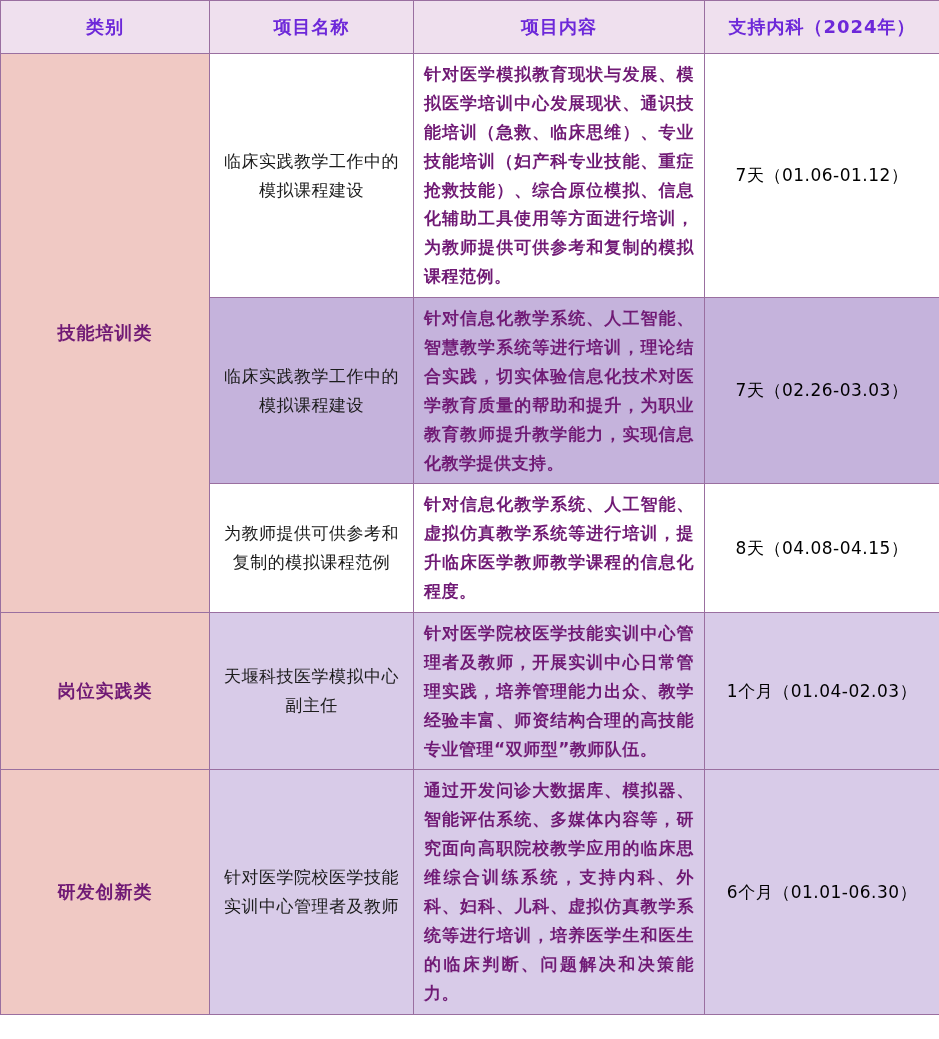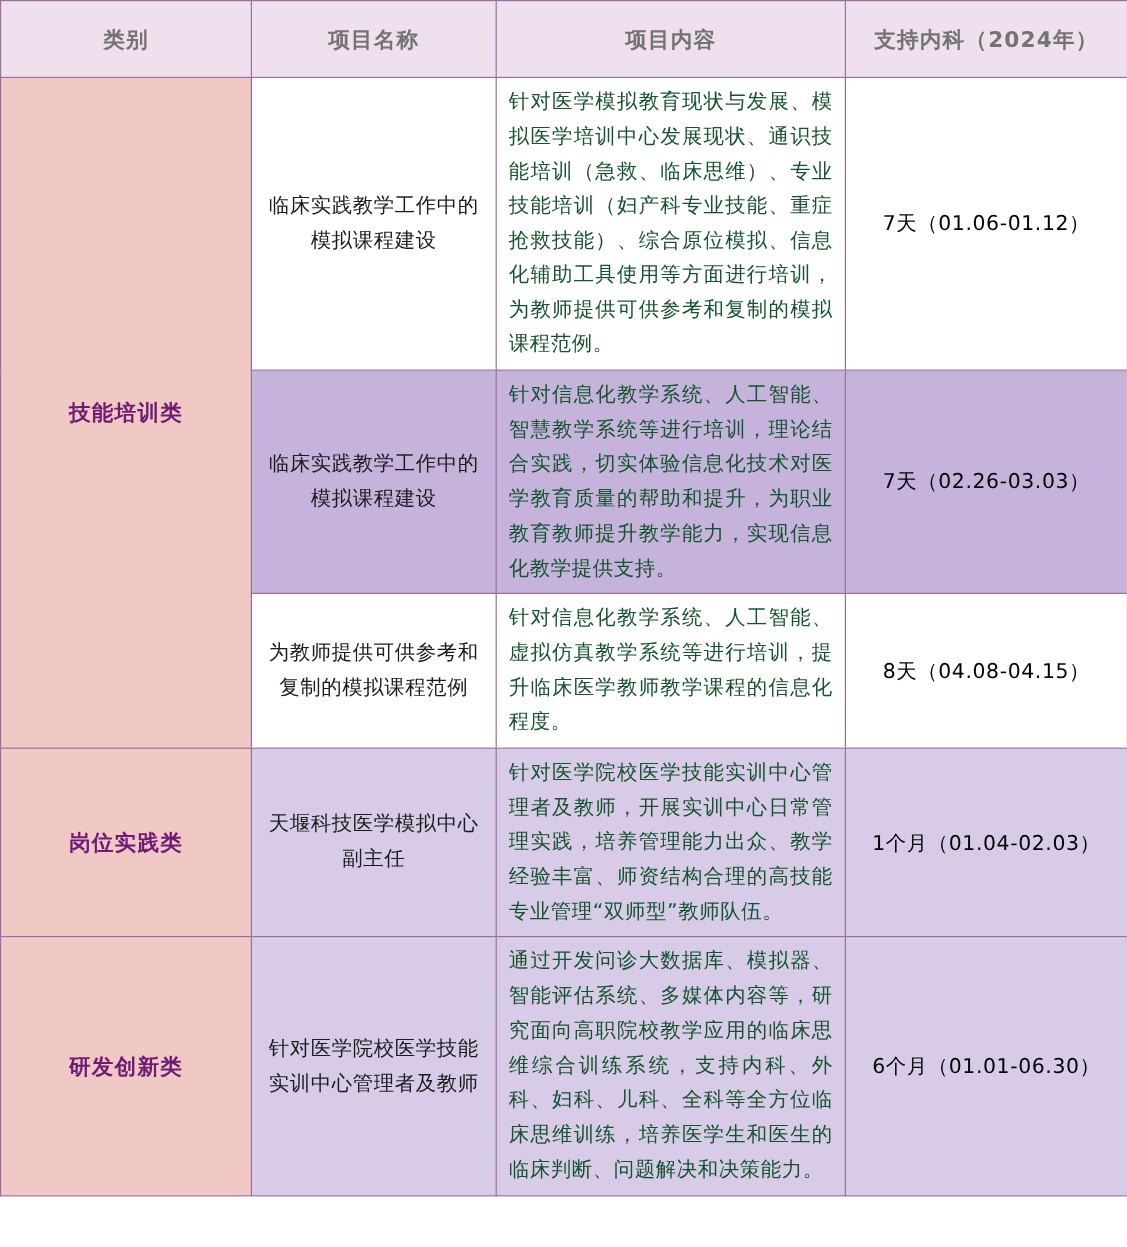--- a/index.html
+++ b/index.html
@@ -25,25 +25,25 @@
   }
   table.schedule th,
   table.schedule td {
     border: 1px solid #9a6fa0;
     vertical-align: middle;
     padding: 6px 10px;
     box-sizing: border-box;
   }
   thead th {
     background: #efe0ee;
-    color: #737373;
+    color: #6d28d9;
     font-weight: bold;
     font-size: 18px;
     text-align: center;
-    height: 64px;
+    height: 53px;
     letter-spacing: 1px;
   }
   col.c-category { width: 209px; }
   col.c-name     { width: 204px; }
   col.c-content  { width: 291px; }
   col.c-time     { width: 235px; }
 
   td.category {
     background: #f0c9c4;
     text-align: center;
@@ -55,24 +55,25 @@
   td.name {
     font-size: 17px;
     line-height: 1.7;
     color: #1b1b1b;
     text-align: center;
     letter-spacing: 0.5px;
   }
   td.content {
     font-size: 17px;
     line-height: 1.7;
-    color: #14532d;
+    color: #701a75;
     text-align: justify;
     text-justify: inter-ideograph;
     letter-spacing: 0.5px;
+    font-weight: bold;
   }
   td.time {
     font-size: 17px;
     text-align: center;
     color: #000000;
     letter-spacing: 0.5px;
   }
   
   tr.tint-purple td.name,
   tr.tint-purple td.content,
@@ -128,18 +129,18 @@
       </tr>
       <tr class="tint-lilac">
         <td class="category">岗位实践类</td>
         <td class="name">天堰科技医学模拟中心副主任</td>
         <td class="content">针对医学院校医学技能实训中心管理者及教师，开展实训中心日常管理实践，培养管理能力出众、教学经验丰富、师资结构合理的高技能专业管理“双师型”教师队伍。</td>
         <td class="time">1个月（01.04-02.03）</td>
       </tr>
       <tr class="tint-lilac">
         <td class="category">研发创新类</td>
         <td class="name">针对医学院校医学技能实训中心管理者及教师</td>
-        <td class="content">通过开发问诊大数据库、模拟器、智能评估系统、多媒体内容等，研究面向高职院校教学应用的临床思维综合训练系统，支持内科、外科、妇科、儿科、全科等全方位临床思维训练，培养医学生和医生的临床判断、问题解决和决策能力。</td>
+        <td class="content">通过开发问诊大数据库、模拟器、智能评估系统、多媒体内容等，研究面向高职院校教学应用的临床思维综合训练系统，支持内科、外科、妇科、儿科、虚拟仿真教学系统等进行培训，培养医学生和医生的临床判断、问题解决和决策能力。</td>
         <td class="time">6个月（01.01-06.30）</td>
       </tr>
     </tbody>
   </table>
 </div>
 
 </body></html>

